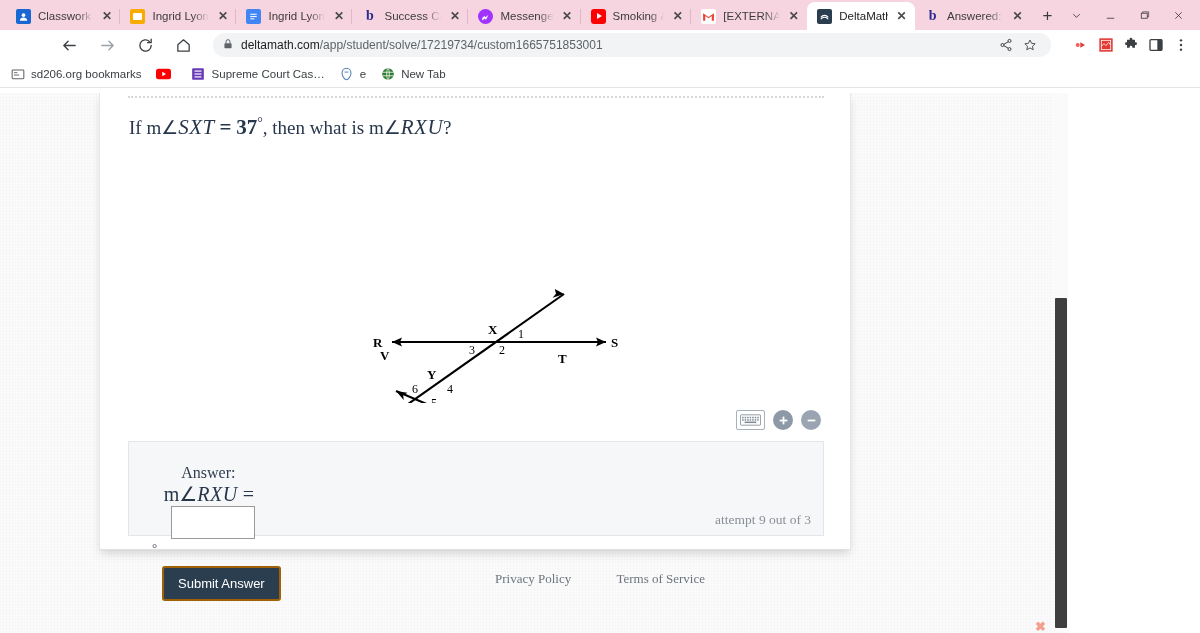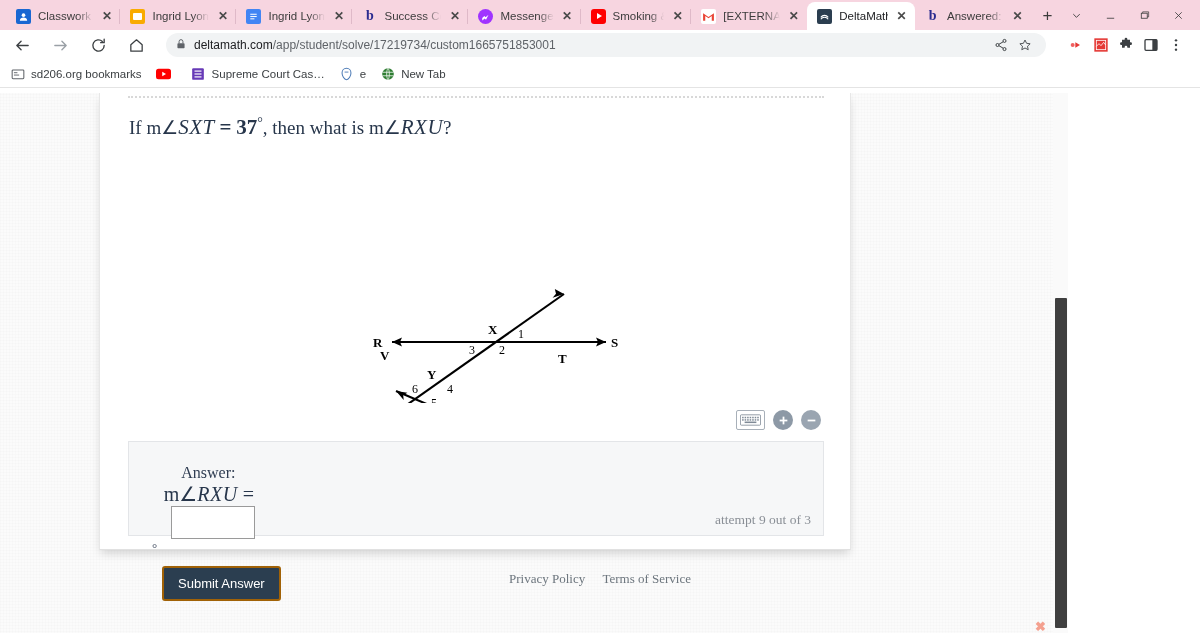--- a/index.html
+++ b/index.html
@@ -82,20 +82,21 @@
     display: flex; align-items: center; justify-content: center;
     color: #3c3c3c; font-size: 12px;
   }
 
   .toolbar {
     height: 30px;
     background: #ffffff;
     display: flex; align-items: center;
     padding: 4px 8px;
     gap: 10px;
+    margin-left: 47px;
   }
   .navbtn {
     width: 28px; height: 26px;
     display: flex; align-items: center; justify-content: center;
     color: #5f6368;
   }
   .navbtn svg { display: block; }
   .omnibox {
     flex: 1 1 auto;
     height: 24px;
@@ -276,21 +277,21 @@
   .circ-btn.minus { background: #9aa5b1; }
 
   
   .footer {
     position: absolute;
     left: 0; top: 478px; width: 1200px;
     text-align: center;
     font-family: "Liberation Serif", serif;
   }
   .footer-links { font-size: 13px; color: #6c757d; }
-  .footer-links span { margin: 0 7px; text-align: right; }
+  .footer-links span { margin: 0 21px; text-align: right; }
   .footer-copy { font-size: 13px; color: #6c757d; margin-top: 10px; }
 
   
   .scrollbar-track {
     position: absolute;
     right: 0; top: 0; width: 15px; height: 545px;
     background: #fafafa;
   }
   .scrollbar-thumb {
     position: absolute;

